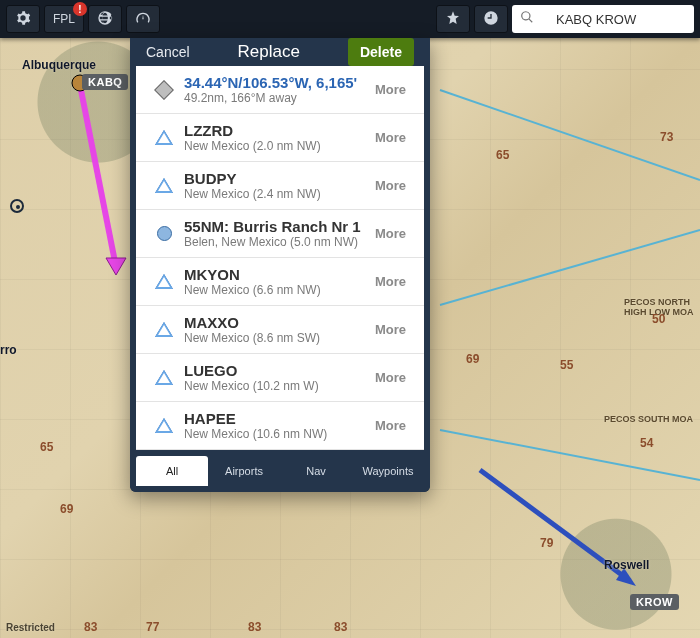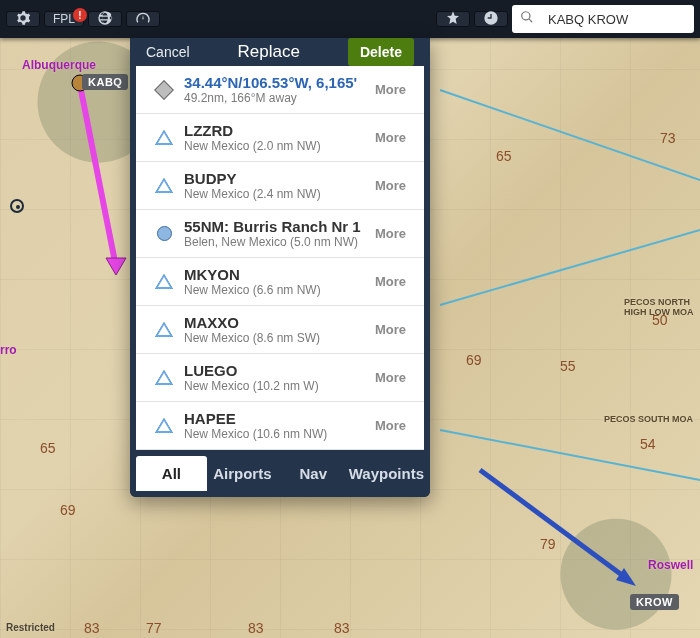--- a/index.html
+++ b/index.html
@@ -10,50 +10,50 @@
     position:absolute; inset:0;
     background:
       radial-gradient(circle at 14% 16%, rgba(120,130,100,.35) 0 60px, transparent 61px),
       radial-gradient(circle at 88% 90%, rgba(120,130,100,.35) 0 55px, transparent 56px),
       linear-gradient(90deg, rgba(0,0,0,.04) 1px, transparent 1px),
       linear-gradient(0deg, rgba(0,0,0,.04) 1px, transparent 1px),
       linear-gradient(135deg,#decfa9 0%,#e1d3ae 40%,#d6c59b 55%,#e4d7b2 100%);
     background-size: auto,auto,70px 70px,70px 70px,auto;
   }
   .map-label {
-    position:absolute; color:#a21caf; font-size:12px; font-weight:600;
+    position:absolute; color:#0f172a; font-size:12px; font-weight:600;
     text-shadow:0 0 2px #e6dcbf;
   }
   .airport-tag {
     position:absolute; background:#5b5f63; color:#fff; font-size:11px; font-weight:700;
     padding:2px 6px; border-radius:3px; letter-spacing:.5px;
   }
   svg.overlay { position:absolute; inset:0; pointer-events:none; }
   
   .toolbar {
     position:absolute; top:0; left:0; right:0; height:38px;
     background:#151c26; display:flex; align-items:center; gap:4px;
     padding:0 6px; box-shadow:0 2px 4px rgba(0,0,0,.4);
   }
   .tbtn {
-    height:16px; min-width:34px; padding:0 8px; background:#232c38;
+    height:28px; min-width:34px; padding:0 8px; background:#232c38;
     border:1px solid #0d1117; border-radius:3px; color:#cfd6df;
     display:flex; align-items:center; justify-content:center; font-size:12px;
     cursor:pointer; position:relative;
   }
   .tbtn svg { width:16px; height:16px; fill:#cfd6df; }
   .badge {
     position:absolute; top:-4px; right:-4px; width:14px; height:14px;
     background:#d9352b; border-radius:50%; color:#fff; font-size:10px;
     display:flex; align-items:center; justify-content:center; font-weight:700;
   }
   .tspacer { flex:1; }
   .search {
     height:28px; width:182px; background:#fff; border-radius:3px;
-    display:flex; align-items:center; padding:0 8px; gap:14px;
+    display:flex; align-items:center; padding:0 8px; gap:22px;
   }
   .search input {
     border:none; outline:none; font-size:13px; width:100%; color:#333;
   }
   .search svg { width:14px; height:14px; fill:#777; }
   
   .popup {
     position:absolute; top:38px; left:130px; width:300px;
     background:#fff; border-radius:0 0 6px 6px;
     box-shadow:0 6px 20px rgba(0,0,0,.4);
@@ -95,47 +95,47 @@
     width:14px;height:14px;background:#bdbdbd;border:1px solid #6b6b6b;
     transform:rotate(45deg);
   }
   .icon-circle {
     width:15px;height:15px;border-radius:50%;background:#8db6e0;border:1.5px solid #3b6da3;
   }
   .tabs {
     display:flex; background:#24354b; border-top:6px solid #24354b;
   }
   .tab {
-    flex:1; text-align:center; font-size:15px; font-weight:700;
+    flex:1; text-align:center; font-size:11px; font-weight:400;
     color:#d6dde6; padding:9px 0; cursor:pointer;
   }
   .tab.active { background:#fff; color:#222; border-radius:3px 3px 0 0;}
   
-  .num { position:absolute; font-size:14px; color:#8b4d2c; font-weight:400;}
+  .num { position:absolute; font-size:12px; color:#8b4d2c; font-weight:700;}
   .bluecircle { position:absolute; width:14px;height:14px;border:2px solid #1c2a3b;border-radius:50%;}
   .bluecircle::after{content:"";position:absolute;left:4px;top:4px;width:4px;height:4px;background:#1c2a3b;border-radius:50%;}
 </style>
 </head>
 <body>
 
 <div class="map"></div>
 
 <svg class="overlay" width="700" height="638">
   <line x1="80" y1="85" x2="116" y2="267" stroke="#e646e6" stroke-width="6"></line>
   <polygon points="116,275 106,258 126,258" fill="#e646e6" stroke="#8d1d8d" stroke-width="1"></polygon>
   <line x1="480" y1="470" x2="630" y2="581" stroke="#2d4fbd" stroke-width="5"></line>
   <polygon points="636,586 616,580 624,568" fill="#2d4fbd"></polygon>
   <line x1="440" y1="90" x2="700" y2="180" stroke="#58b3d3" stroke-width="2"></line>
   <line x1="440" y1="305" x2="700" y2="230" stroke="#58b3d3" stroke-width="2"></line>
   <line x1="440" y1="430" x2="700" y2="480" stroke="#58b3d3" stroke-width="2"></line>
   <circle cx="80" cy="83" r="8" fill="#b8843a" stroke="#000" stroke-width="1"></circle>
 </svg>
 
 <div class="map-label" style="left:22px; top:58px;">Albuquerque</div>
-<div class="map-label" style="left:604px; top:558px;margin-left:44px;">Roswell</div>
+<div class="map-label" style="left:604px; top:558px;">Roswell</div>
 <div class="map-label" style="left:0px; top:343px;">rro</div>
 <div class="map-label" style="left:624px; top:280px; font-size:9px; white-space:pre; text-align:left; color:#5b4a2e;margin-top:17px;">PECOS NORTH
 HIGH LOW MOA</div>
 <div class="map-label" style="left:604px; top:414px; font-size:9px; color:#5b4a2e;">PECOS SOUTH MOA</div>
 <div class="map-label" style="left:6px; top:622px; font-size:10px; color:#4a4333;">Restricted</div>
 
 <div class="airport-tag" style="left:82px; top:74px;">KABQ</div>
 <div class="airport-tag" style="left:630px; top:594px;">KROW</div>
 
 <div class="bluecircle" style="left:10px; top:199px;"></div>

